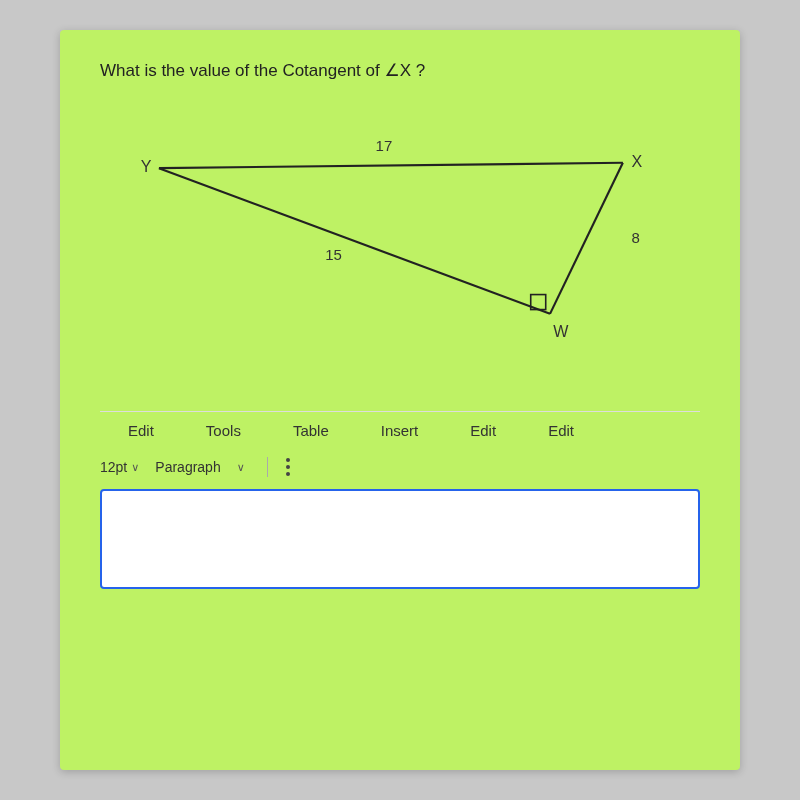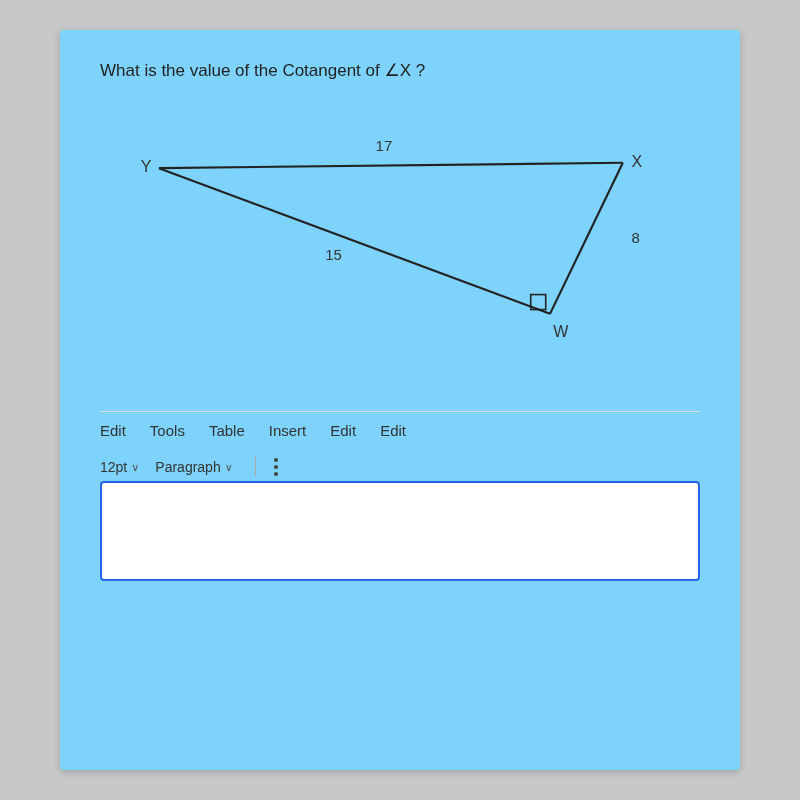--- a/index.html
+++ b/index.html
@@ -9,21 +9,21 @@
       height: 800px;
       background: #c8c8c8;
       display: flex;
       justify-content: center;
       align-items: flex-start;
       padding: 30px 20px;
       font-family: Arial, sans-serif;
     }
 
     .page {
-      background: #7dd3fc;
+      background: #bef264;
       width: 680px;
       min-height: 740px;
       border-radius: 4px;
       padding: 30px 40px 20px 40px;
       box-shadow: 0 2px 8px rgba(0,0,0,0.2);
     }
 
     .question-text {
       font-size: 17px;
       color: #222;
@@ -47,43 +47,44 @@
       display: flex;
       gap: 24px;
       padding: 10px 0 8px 0;
       border-top: 1px solid #ddd;
       font-size: 15px;
       color: #333;
     }
 
     .menu-item {
       cursor: pointer;
+      margin-left: 28px;
     }
 
     .toolbar {
       display: flex;
       align-items: center;
       gap: 0;
-      padding: 8px 0 2px 0;
+      padding: 8px 0 10px 0;
       font-size: 14px;
       color: #333;
     }
 
     .toolbar-font-size {
       display: flex;
       align-items: center;
       gap: 4px;
       margin-right: 16px;
       cursor: pointer;
     }
 
     .toolbar-paragraph {
       display: flex;
       align-items: center;
-      gap: 4px;
+      gap: 16px;
       margin-right: 12px;
       cursor: pointer;
     }
 
     .toolbar-divider {
       width: 1px;
       height: 20px;
       background: #aaa;
       margin: 0 10px;
     }

